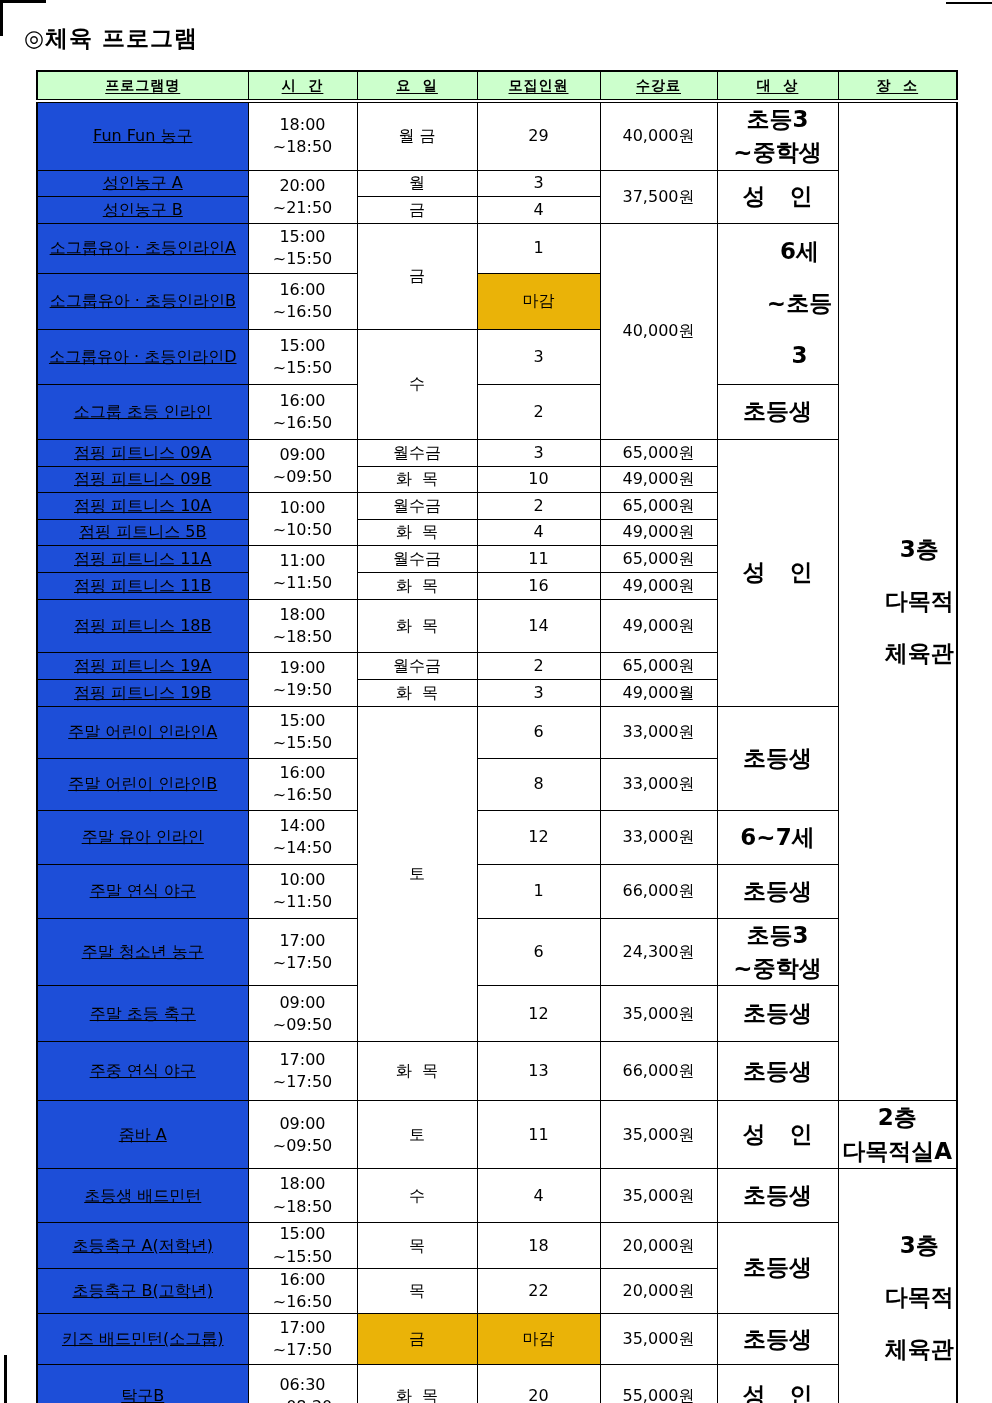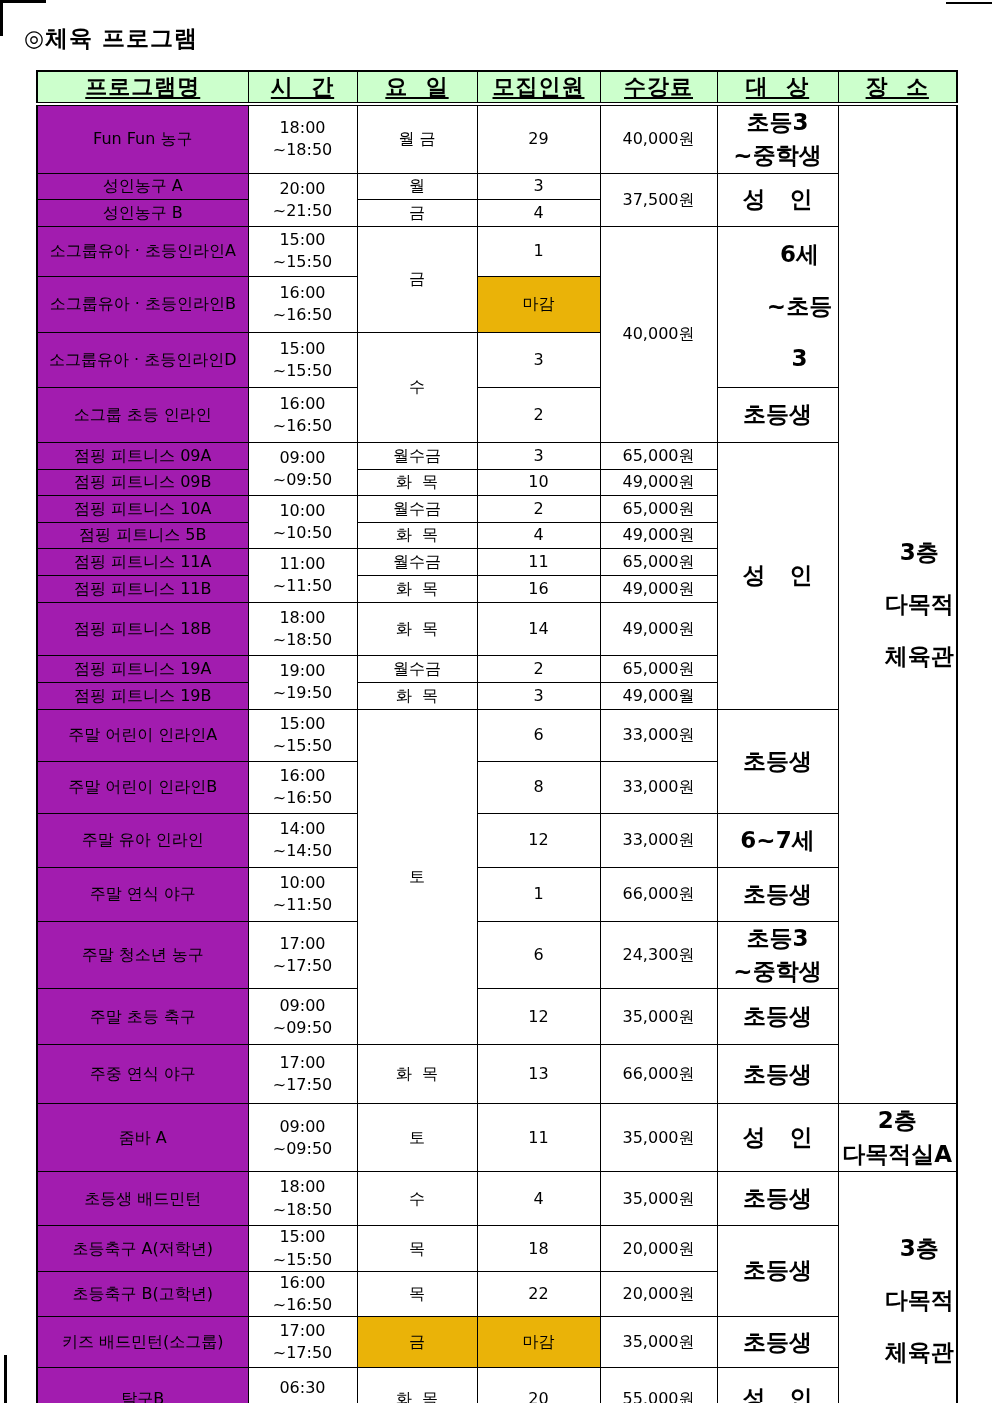--- a/index.html
+++ b/index.html
@@ -40,29 +40,29 @@
     padding: 0 1px;
     text-align: center;
     vertical-align: middle;
     white-space: pre-wrap;
     overflow: hidden;
     font-weight: normal;
   }
   .sched thead tr { height: 30px; }
   .sched th {
     background: #ccffcc;
-    font-size: 22px;
+    font-size: 14px;
     font-weight: 700;
     text-decoration: underline;
     text-underline-offset: 3px;
     border-bottom: 4px double #000;
     letter-spacing: 1px;
   }
   .sched td { font-size: 16px; line-height: 1.38; }
-  .sched td.program { background: #a21caf; font-size: 16px; }
+  .sched td.program { background: #1d4ed8; font-size: 16px; text-decoration: underline; }
   .sched td.target, .sched td.place { font-size: 23px; font-weight: 700; line-height: 1.45; }
   .sched td.roomy { line-height: 2.25; padding-left: 45px; }
   .sched td.yellow { background: #eab308; }
 
   .bottom-rule {
     margin-left: 33px;
     width: 925px;
     height: 5px;
     background: #2a2a7e;
   }

